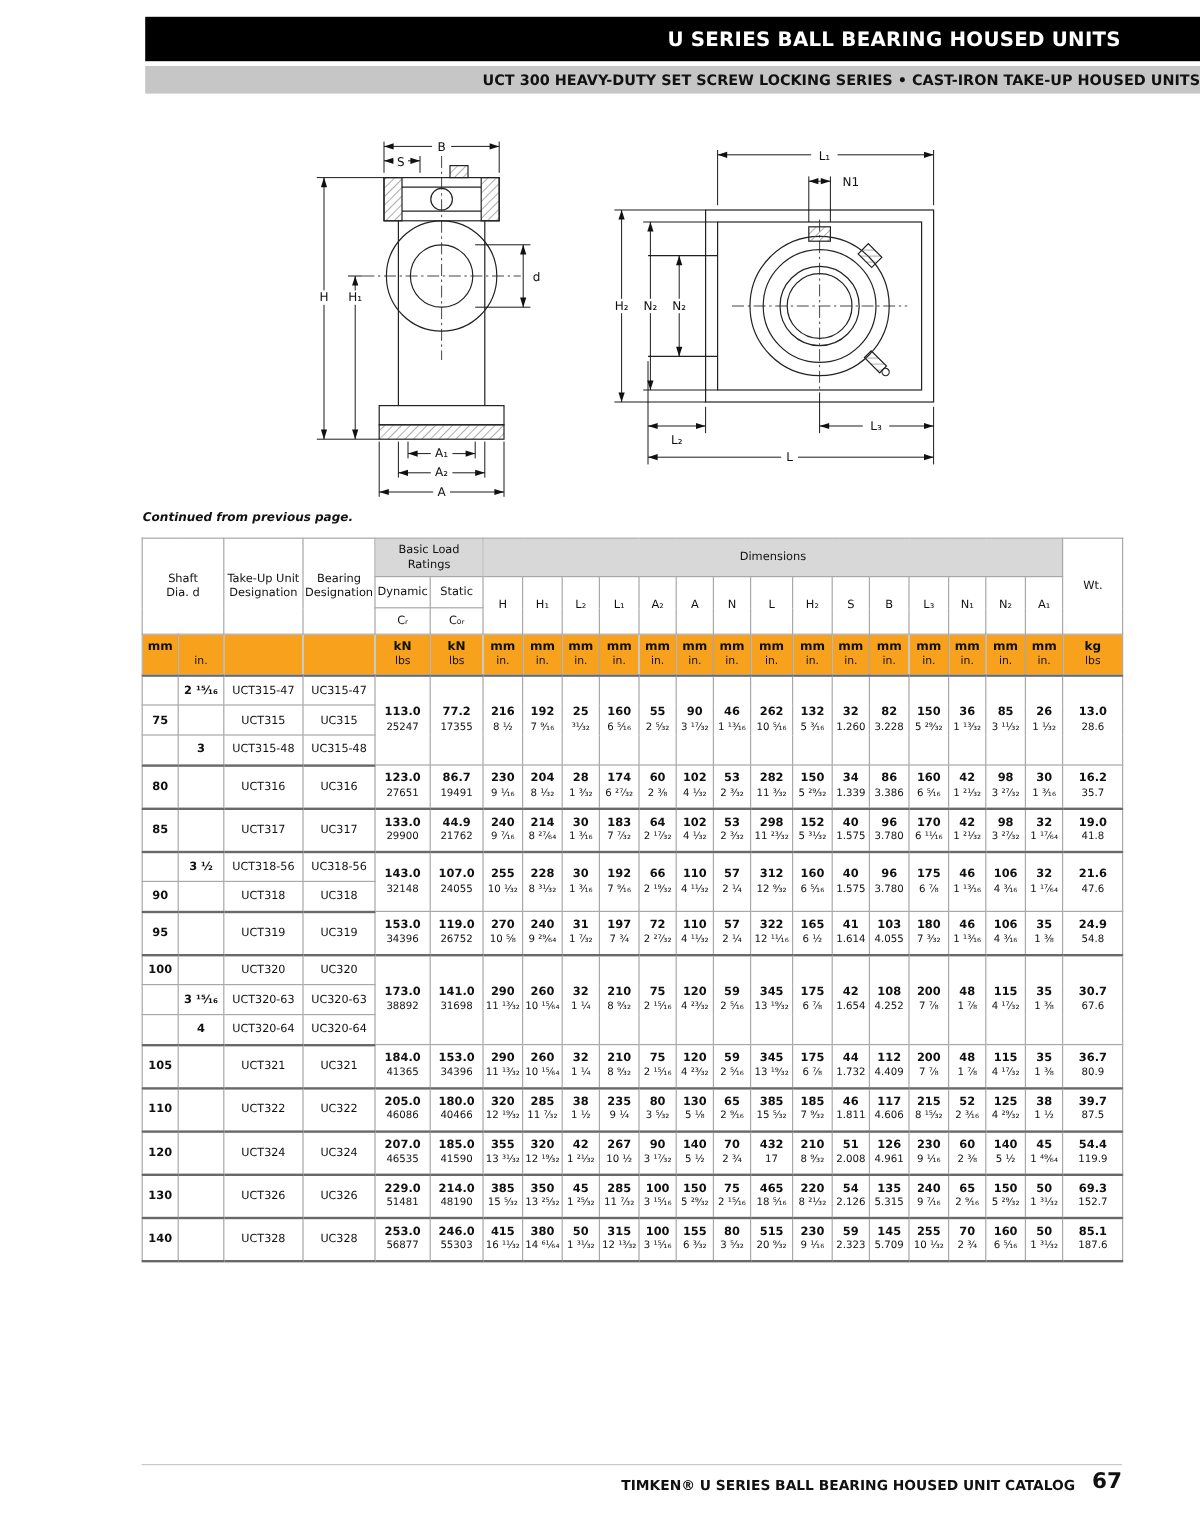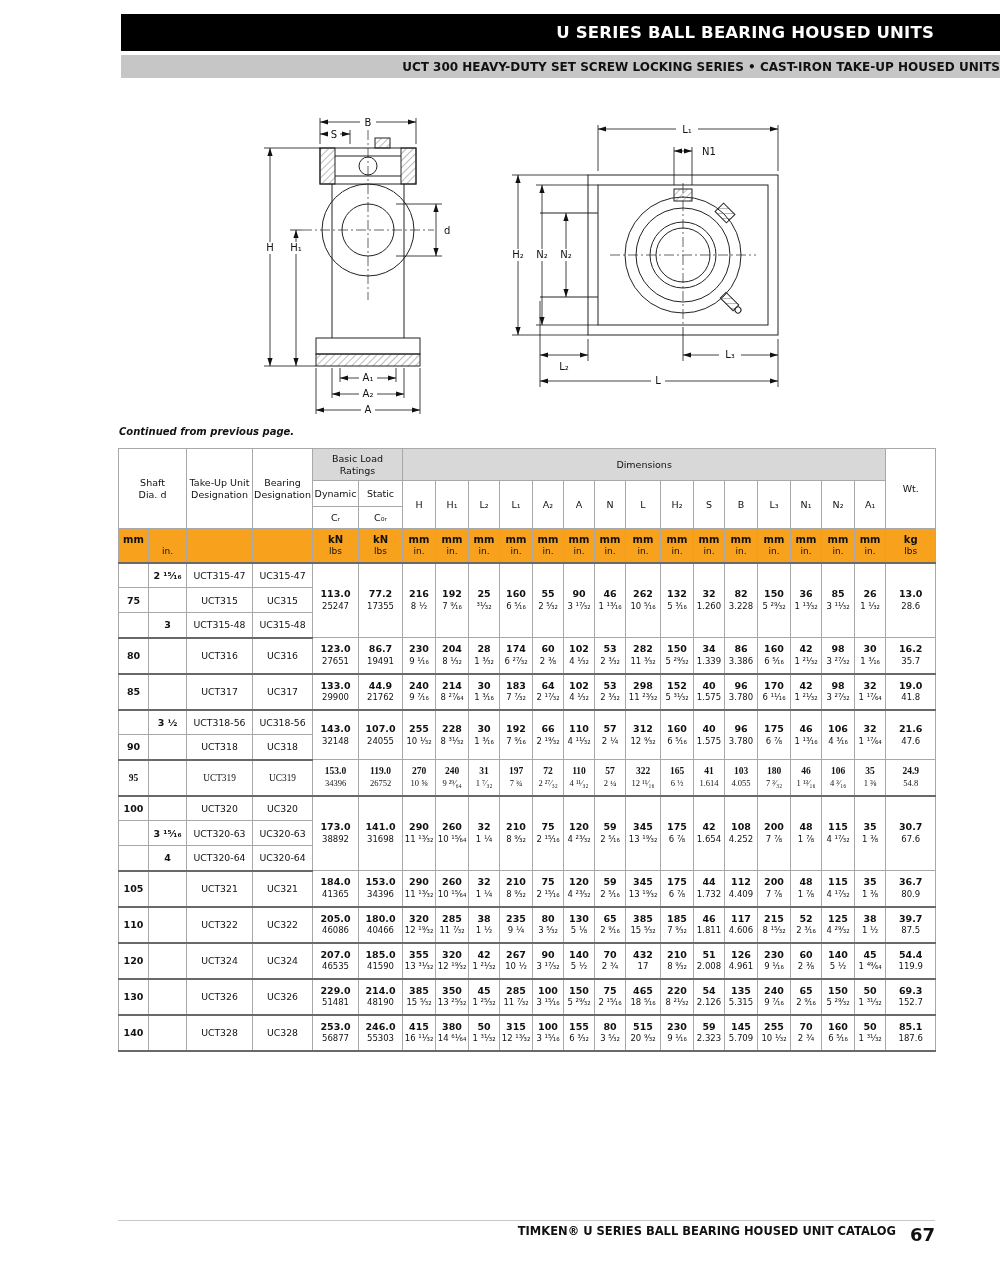--- a/index.html
+++ b/index.html
@@ -43,21 +43,21 @@
   .units-row td { border-bottom:2px solid #696969; }
   .td-shaft { font-weight:bold; font-size:9.5px; }
   .td-desig { font-size:9.3px;margin-top:16px; }
   .td-data .m { font-weight:bold; font-size:9.5px; line-height:1.35; }
   .td-data .i { font-size:8.5px; line-height:1.3; }
   .td-data { border-bottom:2px solid #696969; }
   tr.group-end td { border-bottom:2px solid #696969; }
   .footer-rule { position:absolute; left:118px; top:1220px; width:817px; border-top:1px solid #c9c9c9; }
   .footer {
     position:absolute; right:65px; top:1224px;
-    display:flex; align-items:flex-start; gap:14px;
+    display:flex; align-items:flex-end; gap:14px;
   }
   .footer .cat { font-size:11.5px; font-weight:bold; }
   .footer .pg  { font-size:18px;  font-weight:bold; }
 </style>
 </head>
 <body>
 
 <div class="bar-black">
   <span>U SERIES BALL BEARING HOUSED UNITS</span>
 </div>
@@ -674,21 +674,21 @@
             <div class="m">21.6</div>
             <div class="i">47.6</div>
           </td>
         </tr>
         <tr class="group-end" style="height: 25px;">
           <td class="td-shaft">90</td>
           <td class="td-shaft"></td>
           <td class="td-desig">UCT318</td>
           <td class="td-desig">UC318</td>
         </tr>
-        <tr class="group-end" style="height: 36px; font-family: Liberation Serif, serif;">
+        <tr class="group-end" style="height: 36px;">
           <td class="td-shaft">95</td>
           <td class="td-shaft"></td>
           <td class="td-desig">UCT319</td>
           <td class="td-desig">UC319</td>
           <td rowspan="1" class="td-data">
             <div class="m">153.0</div>
             <div class="i">34396</div>
           </td>
           <td rowspan="1" class="td-data">
             <div class="m">119.0</div>

